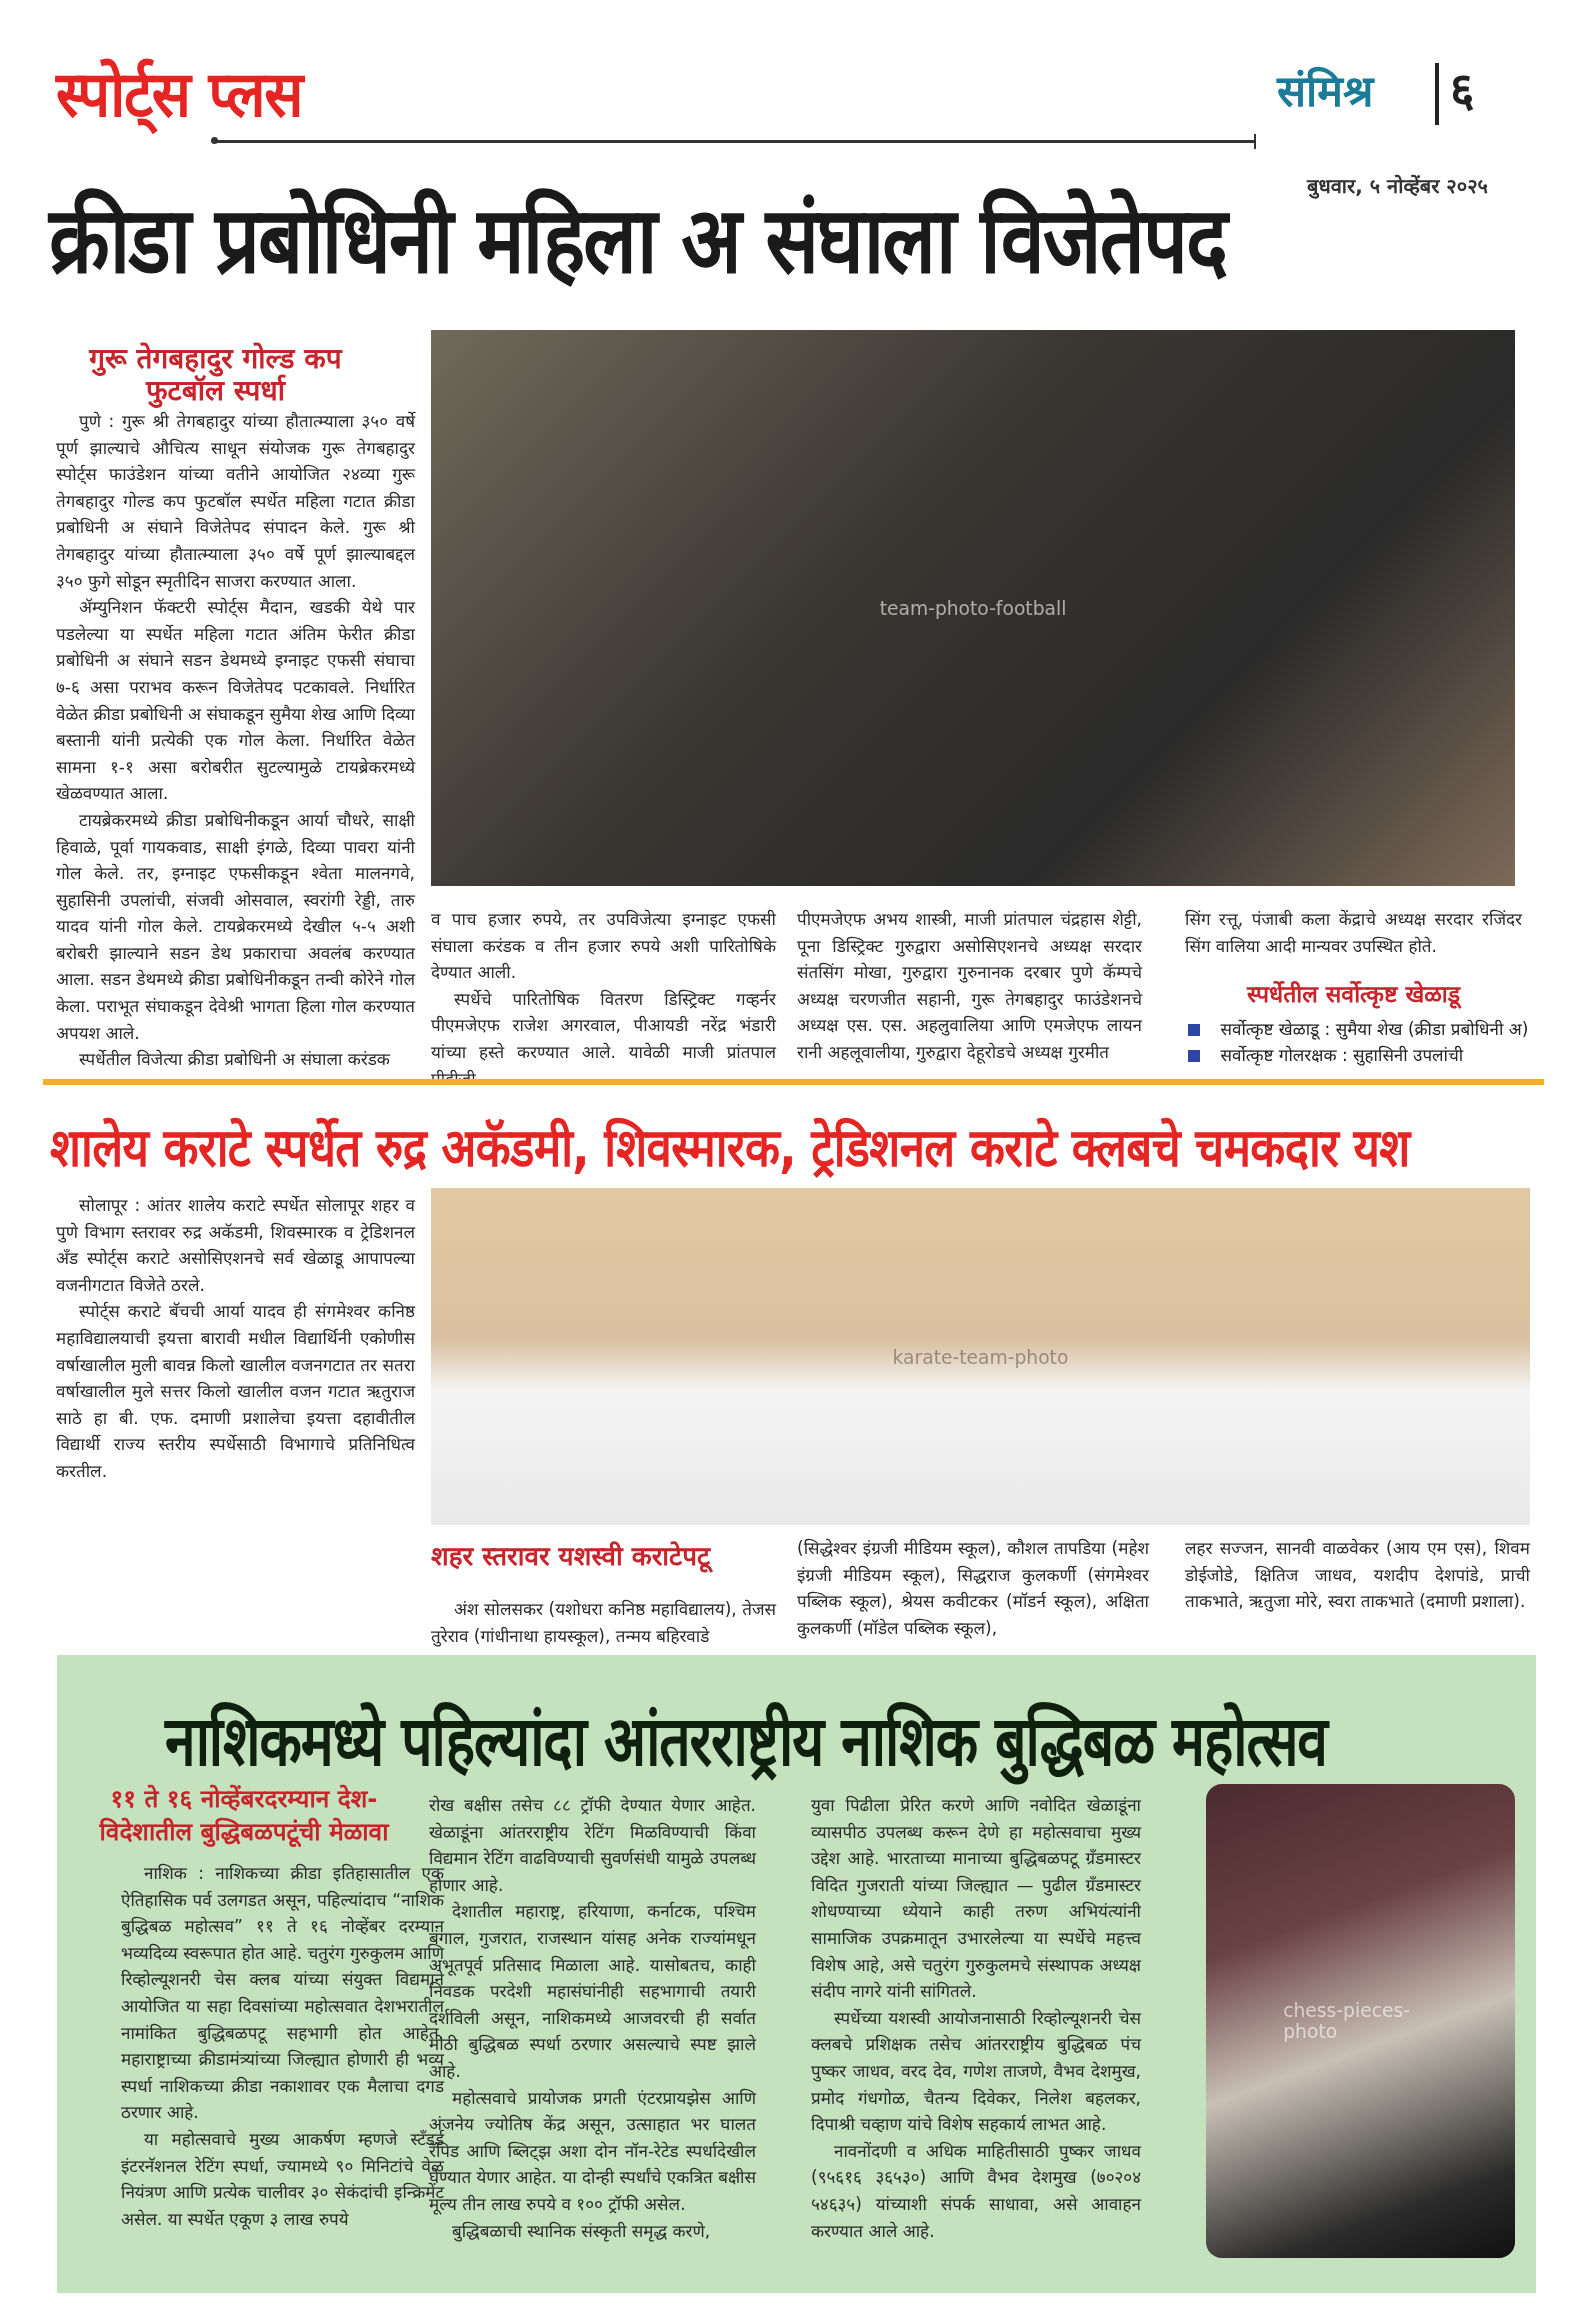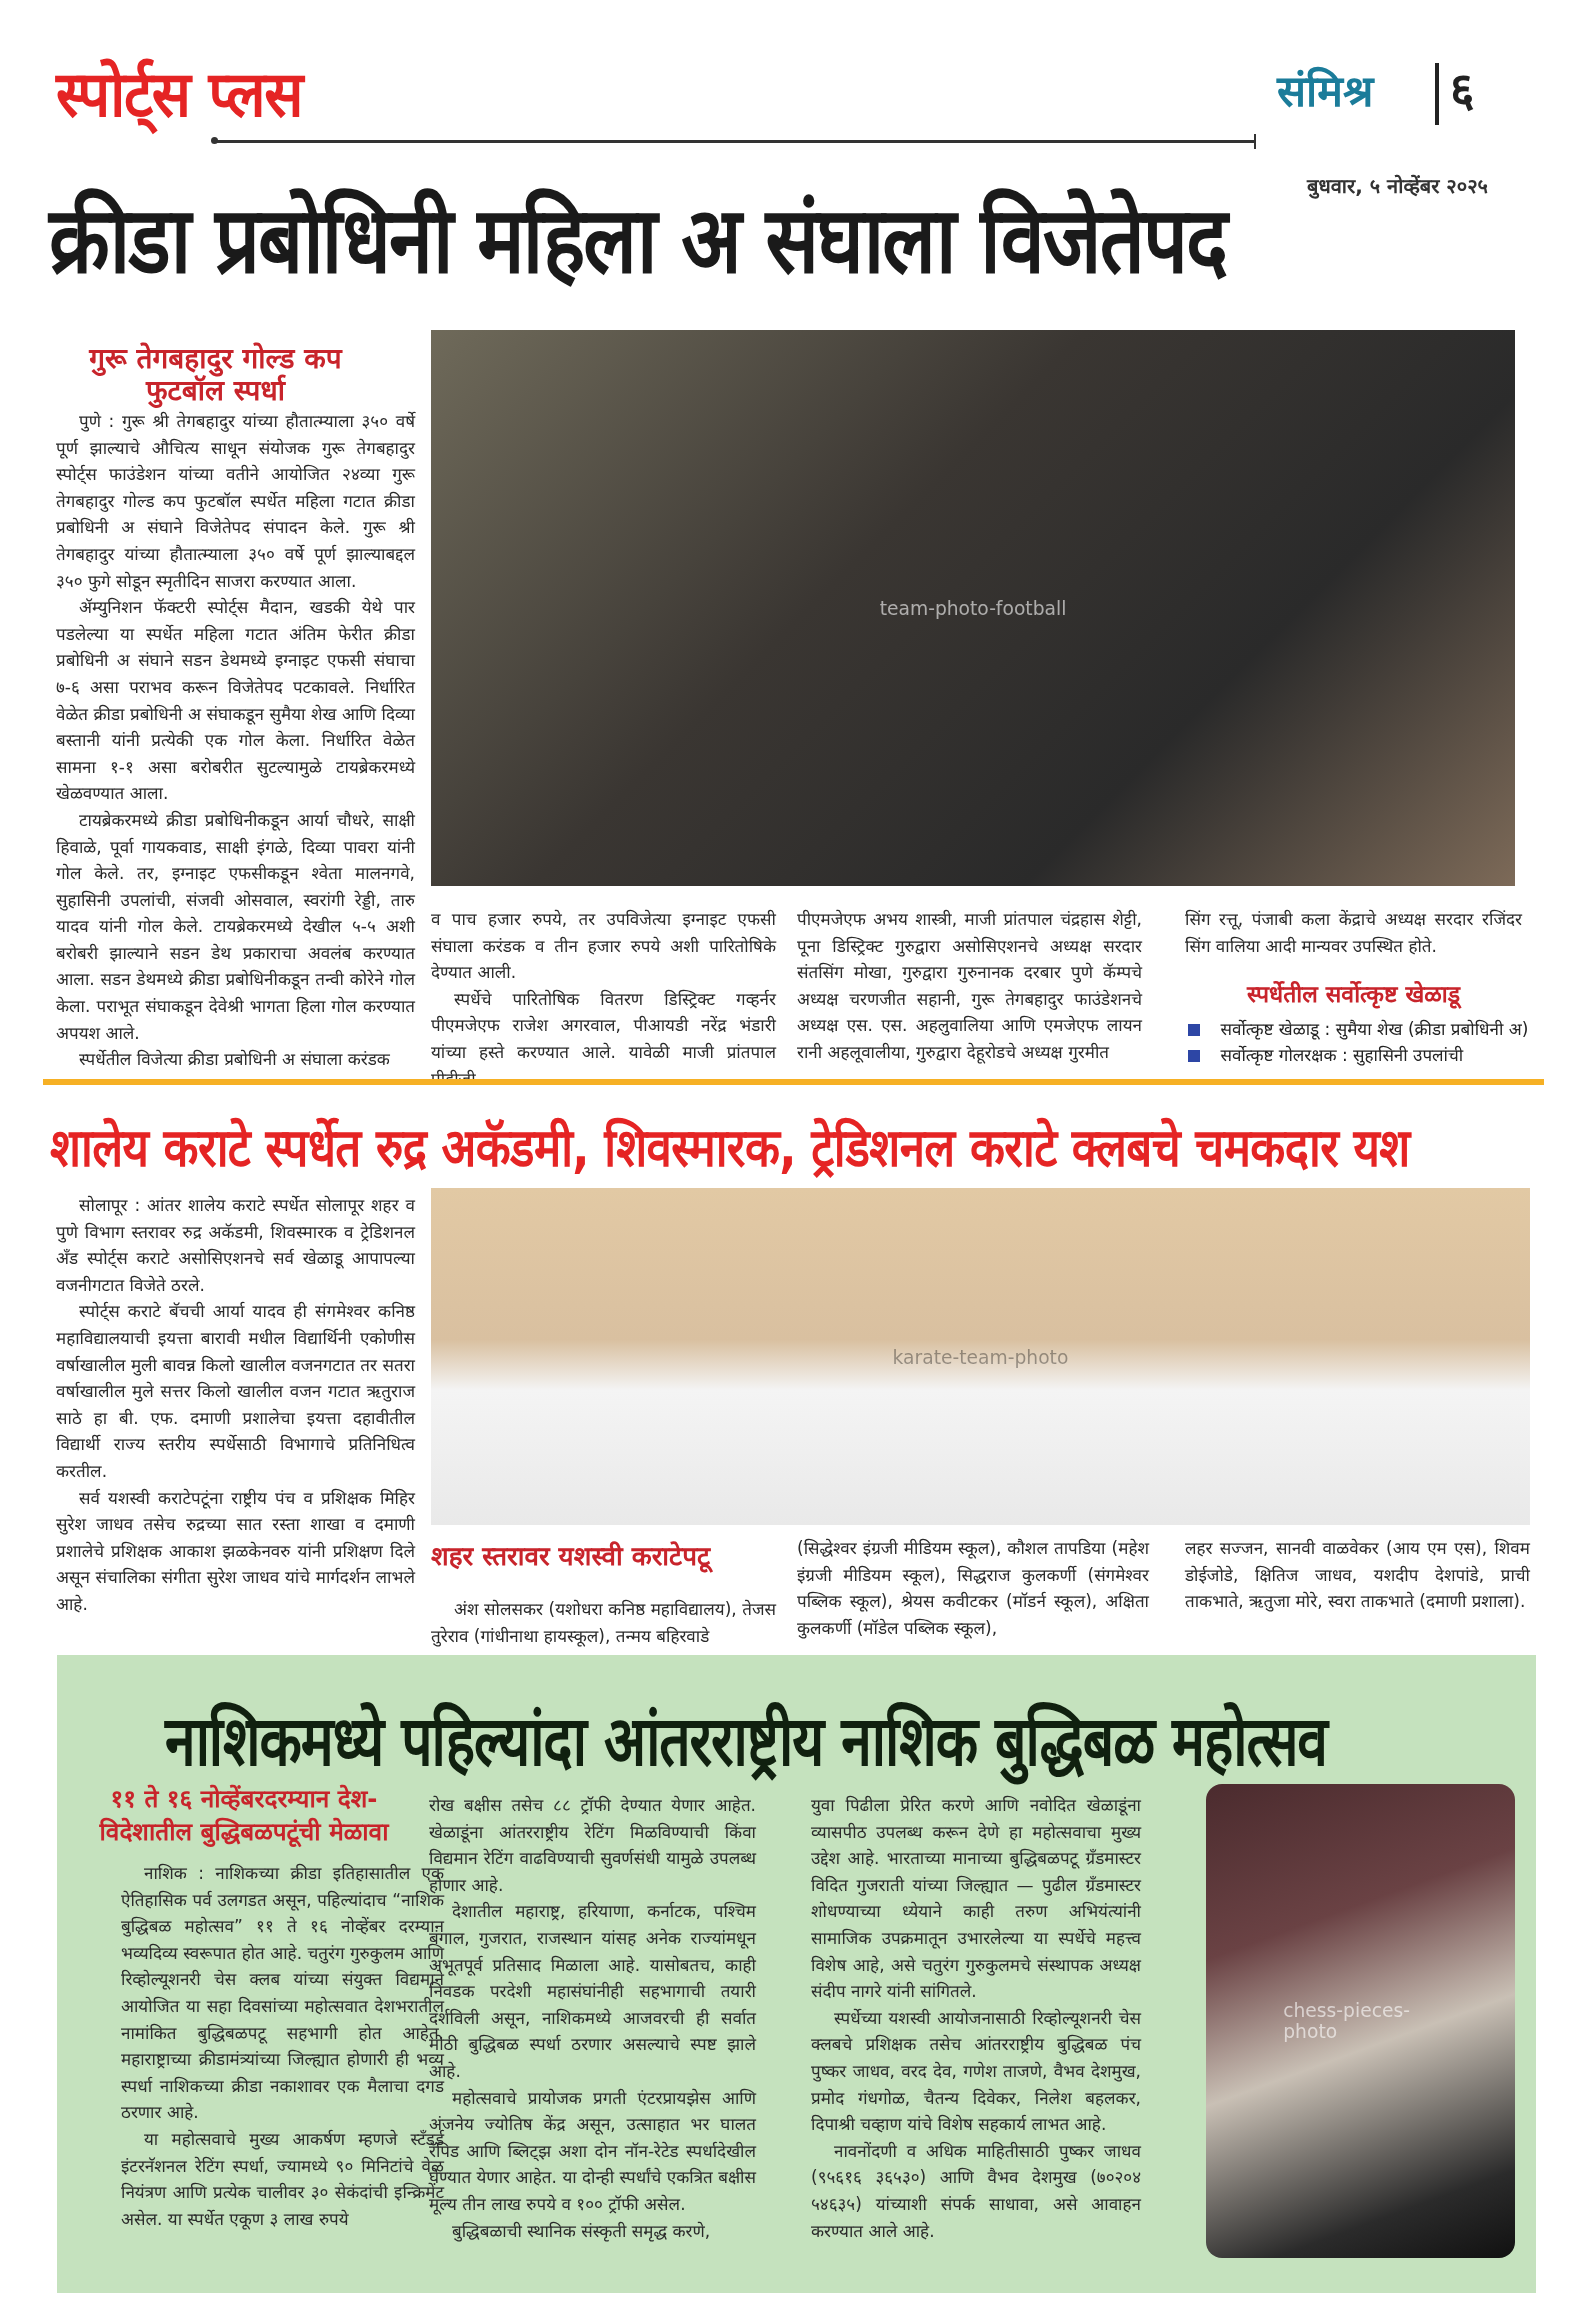--- a/index.html
+++ b/index.html
@@ -89,21 +89,20 @@
   </div>
 </div>
 
 <div class="abs orange-rule"></div>
 
 <h2 class="abs karate-head">शालेय कराटे स्पर्धेत रुद्र अकॅडमी, शिवस्मारक, ट्रेडिशनल कराटे क्लबचे चमकदार यश</h2>
 
 <div class="abs col" style="left:56px; top:1192px; width:359px;">
   <p>सोलापूर : आंतर शालेय कराटे स्पर्धेत सोलापूर शहर व पुणे विभाग स्तरावर रुद्र अकॅडमी, शिवस्मारक व ट्रेडिशनल अँड स्पोर्ट्स कराटे असोसिएशनचे सर्व खेळाडू आपापल्या वजनीगटात विजेते ठरले.</p>
   <p>स्पोर्ट्स कराटे बॅचची आर्या यादव ही संगमेश्वर कनिष्ठ महाविद्यालयाची इयत्ता बारावी मधील विद्यार्थिनी एकोणीस वर्षाखालील मुली बावन्न किलो खालील वजनगटात तर सतरा वर्षाखालील मुले सत्तर किलो खालील वजन गटात ऋतुराज साठे हा बी. एफ. दमाणी प्रशालेचा इयत्ता दहावीतील विद्यार्थी राज्य स्तरीय स्पर्धेसाठी विभागाचे प्रतिनिधित्व करतील.</p>
-  <p>सर्व यशस्वी कराटेपटूंना राष्ट्रीय पंच व प्रशिक्षक मिहिर सुरेश जाधव तसेच रुद्रच्या सात रस्ता शाखा व दमाणी प्रशालेचे प्रशिक्षक आकाश झळकेनवरु यांनी प्रशिक्षण दिले असून संचालिका संगीता सुरेश जाधव यांचे मार्गदर्शन लाभले आहे.</p>
 </div>
 
 <div class="abs photo" style="left:431px; top:1188px; width:1099px; height:337px; background: linear-gradient(180deg,#e2c9a4 0%,#d9c0a0 45%,#f4f4f4 60%,#e9e9e9 100%);">
   <span class="label" style="color:rgba(0,0,0,0.35);">karate-team-photo</span>
 </div>
 
 <div class="abs red-head" style="left:431px; top:1537px; width:345px; font-size:26px; text-align:left;">शहर स्तरावर यशस्वी कराटेपटू</div>
 
 <div class="abs col" style="left:431px; top:1596px; width:345px;">
   <p>अंश सोलसकर (यशोधरा कनिष्ठ महाविद्यालय), तेजस तुरेराव (गांधीनाथा हायस्कूल), तन्मय बहिरवाडे</p>

